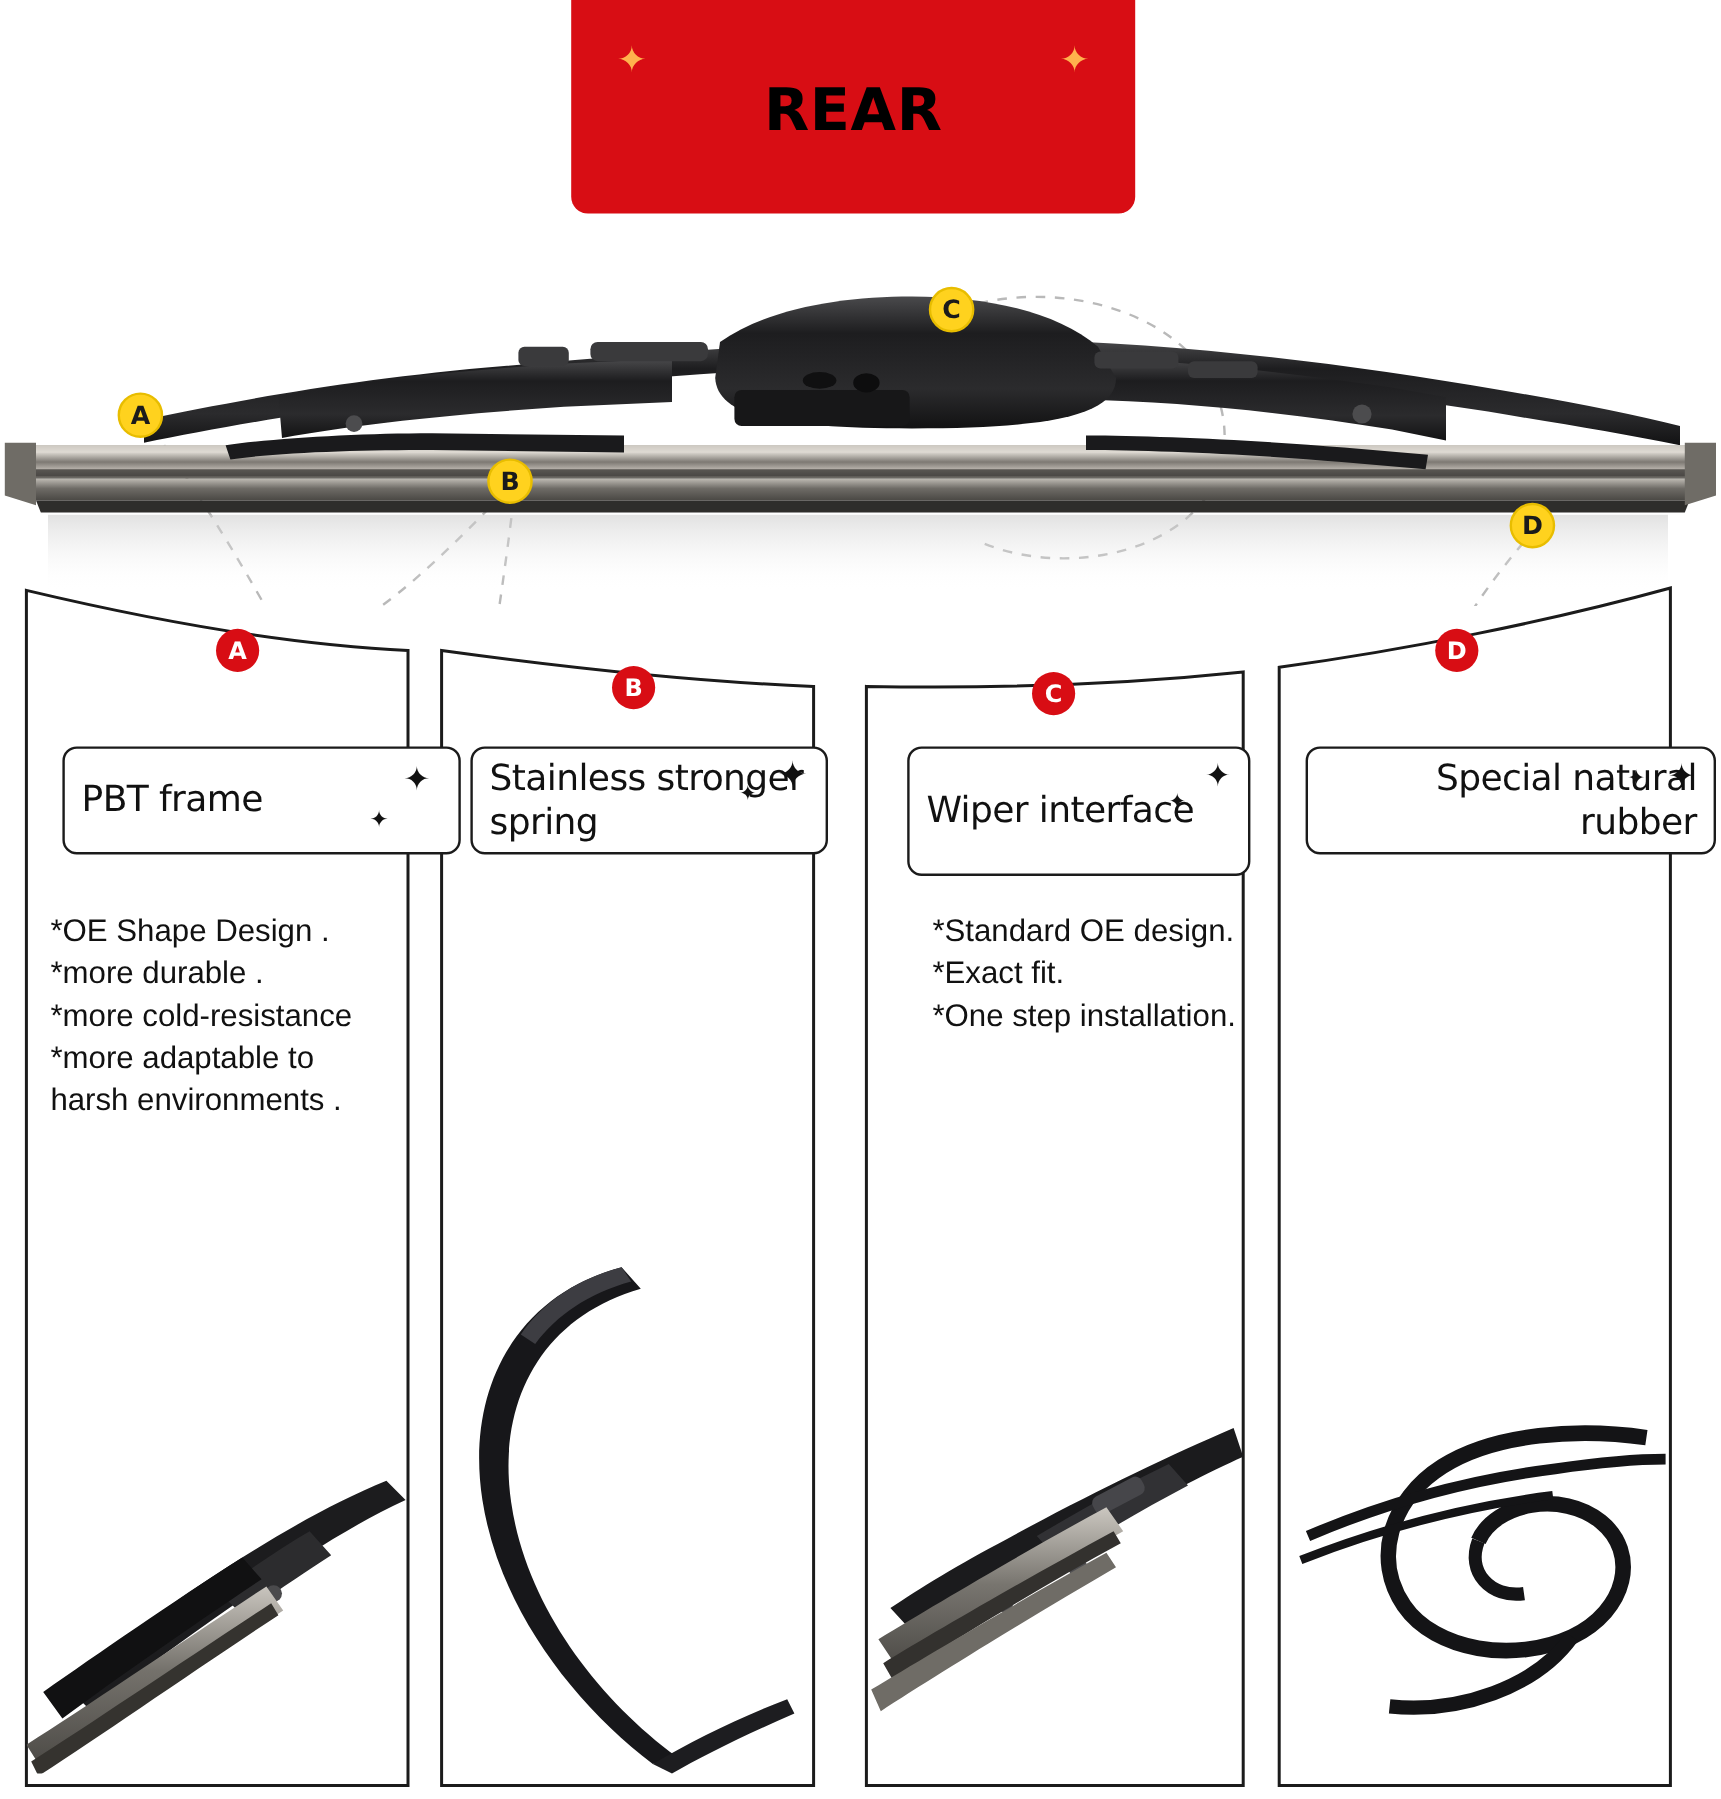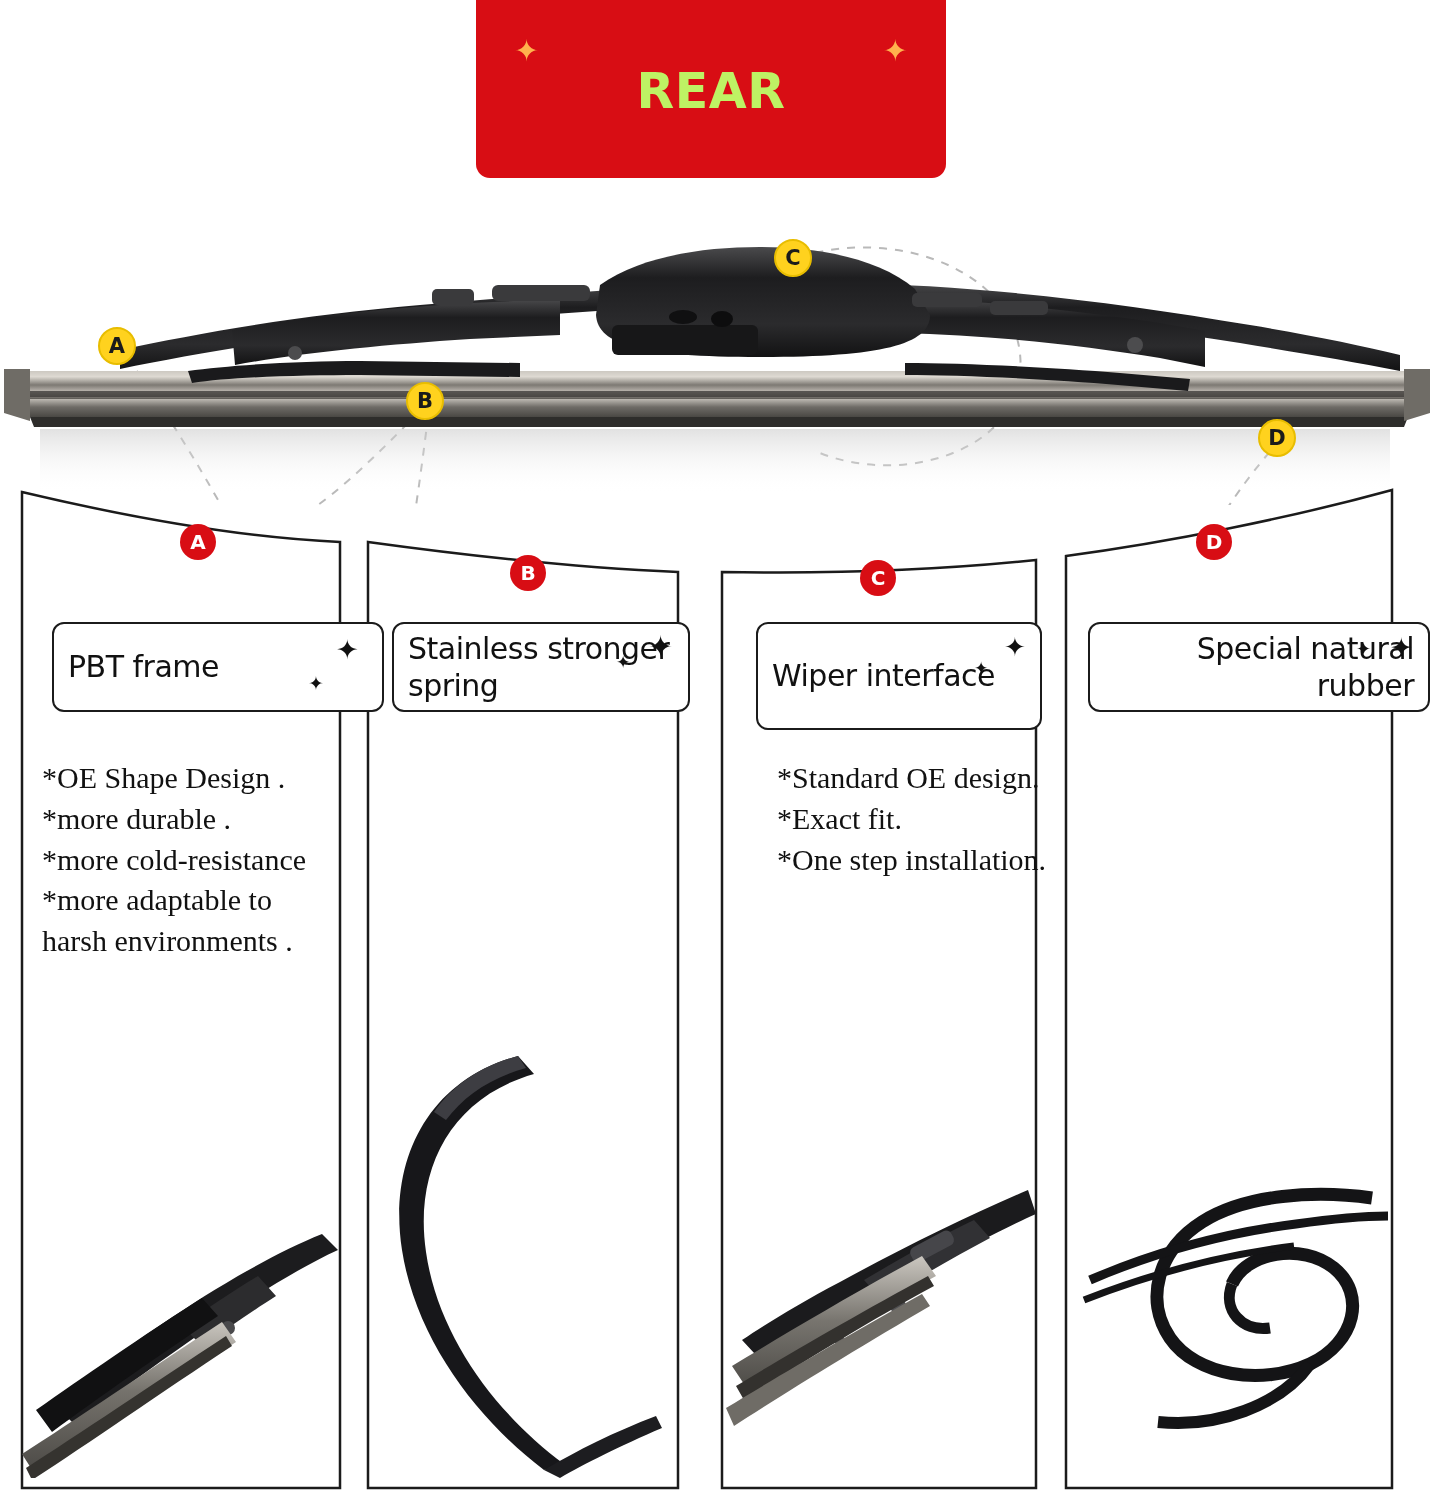--- a/index.html
+++ b/index.html
@@ -26,21 +26,21 @@
     border-bottom-left-radius: 14px;
     border-bottom-right-radius: 14px;
     display: flex;
     flex-direction: column;
     align-items: center;
     justify-content: center;
     box-sizing: border-box;
     padding-top: 6px;
   }
   .banner-line {
-    color: #bef264;
+    color: #000000;
     font-weight: bold;
     font-size: 49px;
     letter-spacing: 0.5px;
     line-height: 1.18;
     text-align: center;
     white-space: nowrap;
   }
   .banner-spark {
     position: absolute;
     color: #ffb24d;
@@ -125,25 +125,25 @@
     width: 72px;
     height: 62px;
   }
   .title-sparks .s {
     position: absolute;
     color: #111111;
     line-height: 1;
   }
   .body-text {
     position: absolute;
-    font-size: 30px;
+    font-size: 26px;
     color: #111111;
     line-height: 1.36;
     white-space: pre-line;
-    font-family: Liberation Serif, serif;
+    font-family: Liberation Sans, sans-serif;
   }
 </style>
 </head>
 <body>
 
 <div class="banner">
   <span class="banner-spark left">✦</span>
   <span class="banner-spark right">✦</span>
   <div class="banner-line">REAR</div>
 </div>

